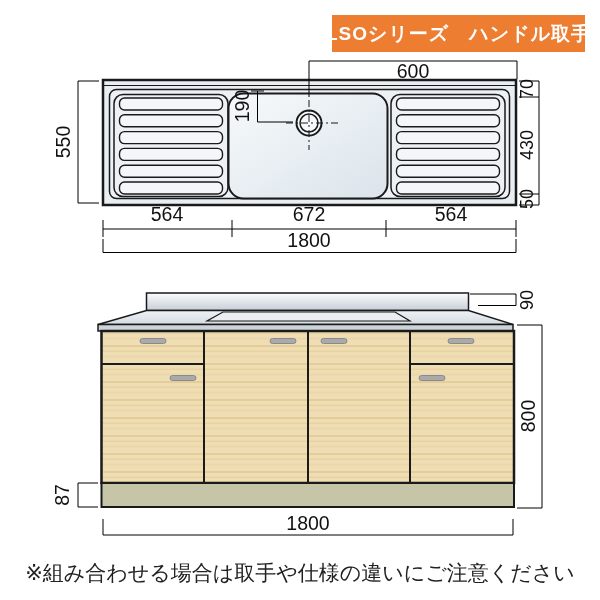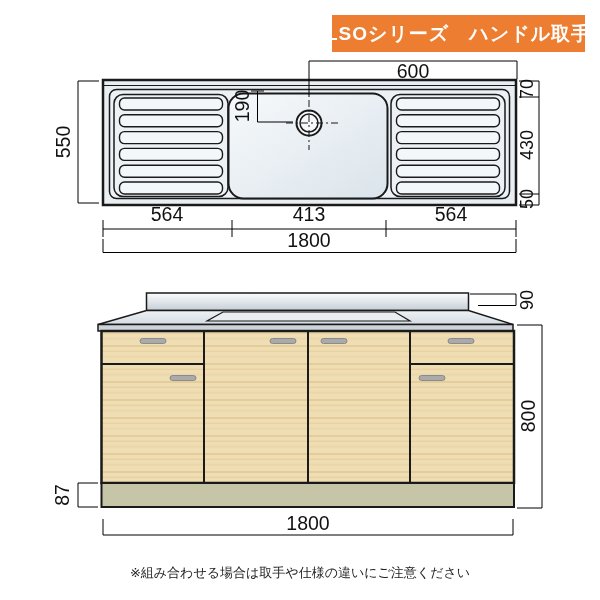--- a/index.html
+++ b/index.html
@@ -15,21 +15,21 @@
   }
   svg{position:absolute;left:0;top:0;}
   .dim{
     position:absolute;font-size:19.5px;color:#111;white-space:nowrap;
     transform:translate(-50%,-50%);line-height:1;
   }
   .dim.rot{transform:translate(-50%,-50%) rotate(-90deg);}
   .dim.sm{font-size:18px;}
   #note{
     position:absolute;left:50%;top:573px;transform:translate(-50%,-50%);
-    font-size:13px;color:#222;white-space:nowrap;
+    font-size:21px;color:#222;white-space:nowrap;
   }
 </style>
 </head>
 <body>
 
 <div id="canvas">
 
   <div id="banner">LSOシリーズ　ハンドル取手</div>
 
   <svg width="600" height="600" viewBox="0 0 600 600">
@@ -125,21 +125,21 @@
     </g>
   </svg>
 
   <div class="dim" style="left:413px;top:72px;">600</div>
   <div class="dim rot" style="left:243px;top:106px;">190</div>
   <div class="dim rot" style="left:64px;top:142px;">550</div>
   <div class="dim rot sm" style="left:527px;top:89px;">70</div>
   <div class="dim rot sm" style="left:527px;top:145px;">430</div>
   <div class="dim rot sm" style="left:527px;top:199px;">50</div>
   <div class="dim" style="left:167px;top:215px;">564</div>
-  <div class="dim" style="left:309px;top:215px;">413</div>
+  <div class="dim" style="left:309px;top:215px;">672</div>
   <div class="dim" style="left:451px;top:215px;">564</div>
   <div class="dim" style="left:309px;top:241px;">1800</div>
 
   <div class="dim rot sm" style="left:527px;top:300px;">90</div>
   <div class="dim rot" style="left:529px;top:416px;">800</div>
   <div class="dim rot" style="left:63px;top:495px;">87</div>
   <div class="dim" style="left:308px;top:524px;">1800</div>
 
   <div id="note">※組み合わせる場合は取手や仕様の違いにご注意ください</div>
 </div>

